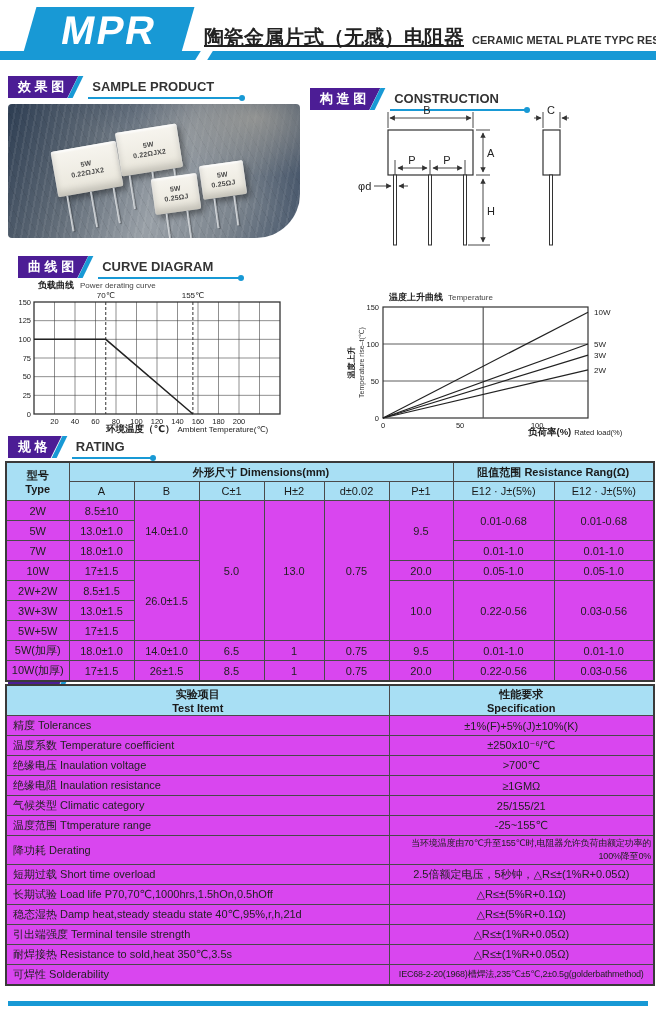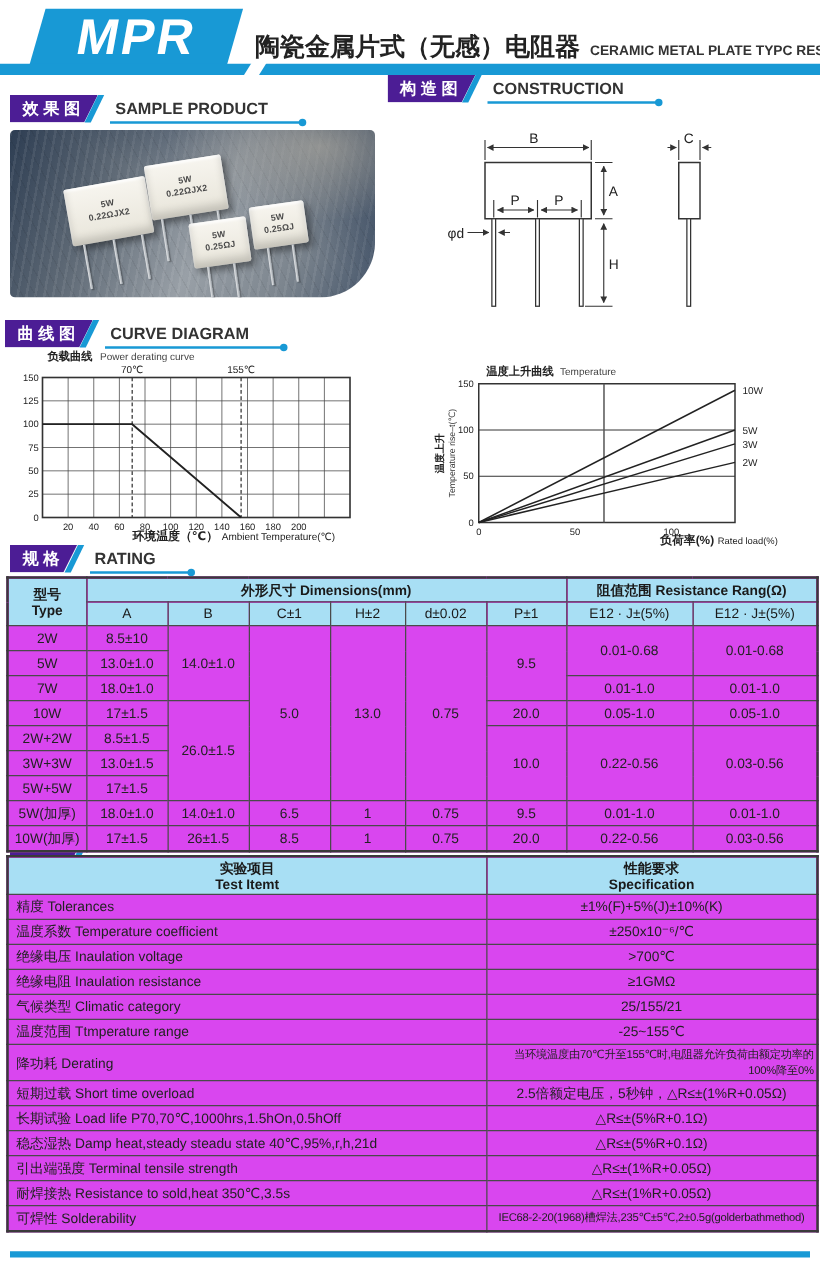--- a/index.html
+++ b/index.html
@@ -2,21 +2,21 @@
 <html><head>
 <meta charset="utf-8">
 <style>
   html,body{margin:0;padding:0;background:#fff;}
   body{width:656px;height:1028px;position:relative;font-family:"Liberation Sans","DejaVu Sans",sans-serif;color:#222;overflow:hidden;}
 
   
   .logo{position:absolute;left:30px;top:7px;width:158px;height:45px;background:#1899d5;transform:skewX(-16deg);display:flex;align-items:center;justify-content:center;}
   .logo span{transform:skewX(6deg);color:#fff;font-size:40px;font-weight:bold;letter-spacing:2px;line-height:1;}
   .title-row{position:absolute;left:204px;top:24px;white-space:nowrap;}
-  .title-cn{font-size:20px;font-weight:bold;color:#222;}
+  .title-cn{font-size:20px;font-weight:bold;color:#222;text-decoration:underline;}
   .title-en{font-size:11px;font-weight:bold;color:#333;margin-left:8px;}
   .header-bar{position:absolute;left:0;top:51px;width:656px;height:9px;background:#1899d5;}
   .header-bar .slash{position:absolute;left:198px;top:-2px;width:12px;height:13px;background:#fff;transform:skewX(-32deg);}
 
   
   .section-header{position:absolute;display:flex;align-items:flex-start;}
   .badge{background:#4c1d95;color:#fff;font-weight:bold;font-size:13px;line-height:1;padding:4px 14px 5px 10px;clip-path:polygon(0 0,100% 0,calc(100% - 11px) 100%,0 100%);white-space:nowrap;}
   .sliver{width:5px;height:22px;background:#1899d5;transform:skewX(-26deg);margin-left:-5px;}
   .stitle{position:relative;margin-left:10px;padding:3px 28px 3px 4px;font-size:13px;font-weight:bold;color:#333;border-bottom:2px solid #1899d5;white-space:nowrap;}
   .stitle::after{content:"";position:absolute;right:-3px;bottom:-4px;width:6px;height:6px;border-radius:50%;background:#1899d5;}
@@ -69,26 +69,26 @@
   </div>
   <div class="header-bar">
       <div class="slash"></div>
     </div>
 
   <div class="section-header" style="left:8px;top:76px;">
     <div class="badge"><span>效 果 图</span></div>
       <div class="sliver"></div>
     <div class="stitle">SAMPLE PRODUCT</div>
   </div>
-  <div class="section-header" style="left:310px;top:60px;">
+  <div class="section-header" style="left:310px;top:88px;">
     <div class="badge"><span>构 造 图</span></div>
       <div class="sliver"></div>
     <div class="stitle">CONSTRUCTION</div>
   </div>
-  <div class="section-header" style="left:4px;top:256px;text-align:right;">
+  <div class="section-header" style="left:18px;top:256px;text-align:right;">
     <div class="badge"><span>曲 线 图</span></div>
       <div class="sliver"></div>
     <div class="stitle">CURVE DIAGRAM</div>
   </div>
   <div class="section-header" style="left:8px;top:436px;">
     <div class="badge"><span>规 格</span></div>
       <div class="sliver"></div>
     <div class="stitle">RATING</div>
   </div>
   <div class="section-header" style="left:8px;top:680px;">

